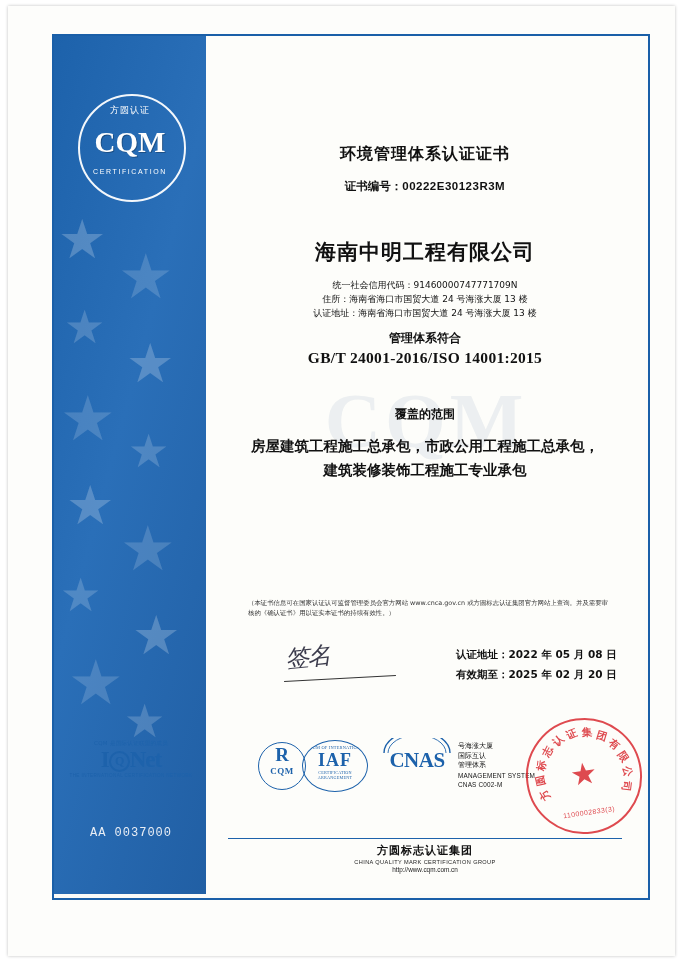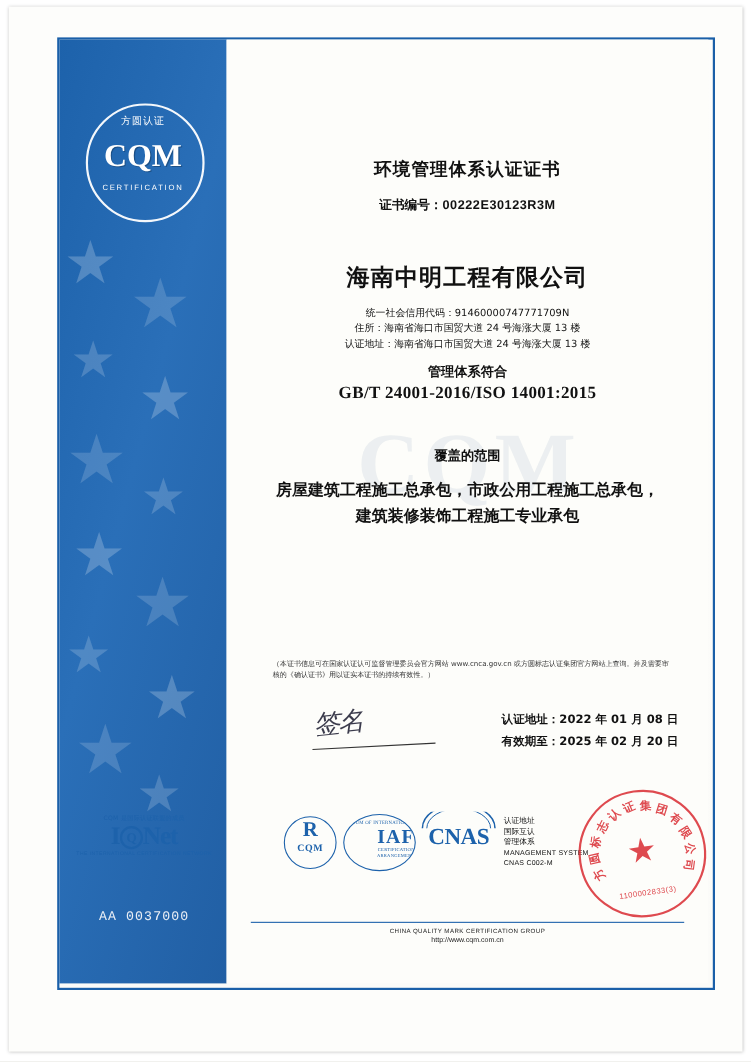--- a/index.html
+++ b/index.html
@@ -324,27 +324,27 @@
     border-radius: 50%;
     text-align: center;
     color: #1d62ab;
     font-family: "Liberation Serif", serif;
   }
   .logo-rcqm .r { font-size: 19px; font-weight: bold; line-height: 24px; }
   .logo-rcqm .c { font-size: 9px; font-weight: bold; line-height: 8px; letter-spacing: 0.5px;}
 
   .logo-iaf {
     position: absolute;
-    left: 106px;
+    left: 96px;
     top: 14px;
     width: 64px;
     height: 50px;
     border: 1.4px solid #1d62ab;
     border-radius: 50%;
-    text-align: right;
+    text-align: center;
     color: #1d62ab;
     font-family: "Liberation Serif", serif;
     overflow: hidden;
   }
   .logo-iaf .top { font-size: 4.4px; margin-top: 4px; letter-spacing: 0.2px;}
   .logo-iaf .main { font-size: 18px; font-weight: bold; line-height: 20px; letter-spacing: 1px;}
   .logo-iaf .bot { font-size: 4.2px; letter-spacing: 0.2px;}
 
   .logo-cnas {
     position: absolute;
@@ -591,21 +591,21 @@
         <div>建筑装修装饰工程施工专业承包</div>
       </div>
 
       <div class="note">（本证书信息可在国家认证认可监督管理委员会官方网站 www.cnca.gov.cn 或方圆标志认证集团官方网站上查询。并及需要审核的《确认证书》用以证实本证书的持续有效性。）</div>
 
       <div class="signature">签名</div>
       <div class="signature-line"></div>
 
       <div class="dates">
         <div>
-          <span>认证地址：</span><span>2022 年 01 月 08 日</span>
+          <span>认证地址：</span><span>2022 年 05 月 08 日</span>
         </div>
         <div>
           <span>有效期至：</span><span>2025 年 02 月 20 日</span>
         </div>
       </div>
 
       <div class="logos">
 
         <div class="iqnet">
           <div class="cn">CQM 是国际认证联盟的成员</div>
@@ -626,21 +626,21 @@
 
         <svg class="cnas-arc" viewBox="0 0 70 16">
           <path d="M2,15 A33,22 0 0,1 68,15" fill="none" stroke="#1d62ab" stroke-width="1.4"></path>
           <path d="M6,15 A29,18 0 0,1 64,15" fill="none" stroke="#1d62ab" stroke-width="0.9"></path>
         </svg>
         <div class="logo-cnas">
           <div class="mark">CNAS</div>
         </div>
 
         <div class="cnas-text">
-          <div>认证地址</div>
+          <div>号海涨大厦</div>
           <div>国际互认</div>
           <div>管理体系</div>
           <div class="en">MANAGEMENT SYSTEM</div>
           <div class="en">CNAS C002-M</div>
         </div>
 
       </div>
 
       <div class="seal">
         <div class="ring-text">
@@ -655,19 +655,20 @@
           <span style="transform:rotate(45deg) translate(0,-50px) rotate(0deg);">有</span>
           <span style="transform:rotate(65deg) translate(0,-50px) rotate(0deg);">限</span>
           <span style="transform:rotate(85deg) translate(0,-50px) rotate(0deg);">公</span>
           <span style="transform:rotate(105deg) translate(0,-50px) rotate(0deg);">司</span>
         </div>
         <div class="star">★</div>
         <div class="code">1100002833(3)</div>
       </div>
 
       <div class="footer">
+        <div class="org-cn">方圆标志认证集团</div>
         <div class="org-en">CHINA QUALITY MARK CERTIFICATION GROUP</div>
         <div class="url">http://www.cqm.com.cn</div>
       </div>
 
     </div>
   </div>
 </div>
 
 </body></html>

